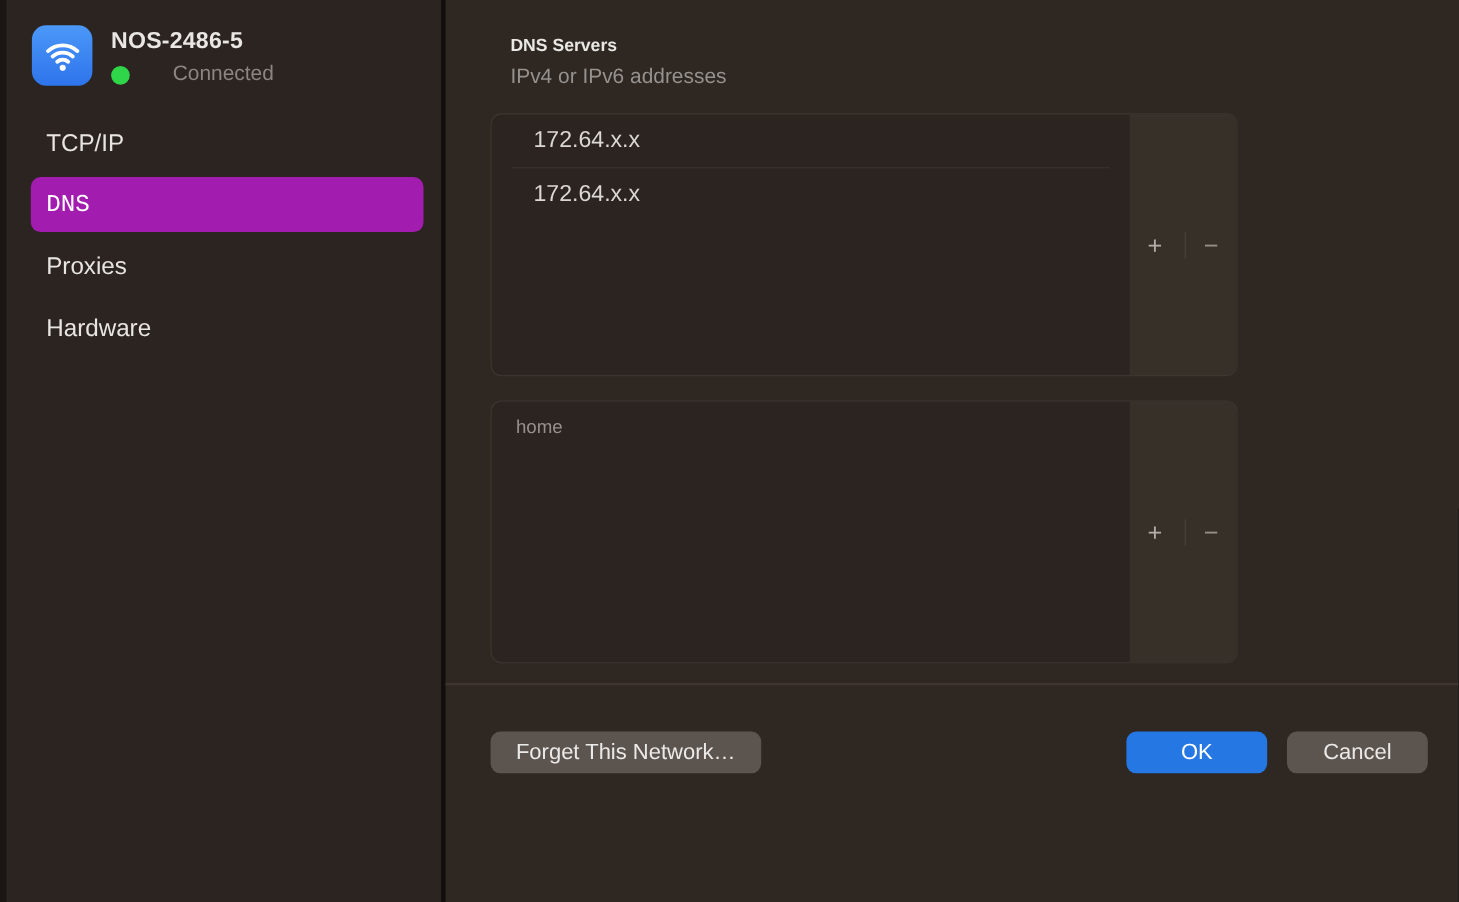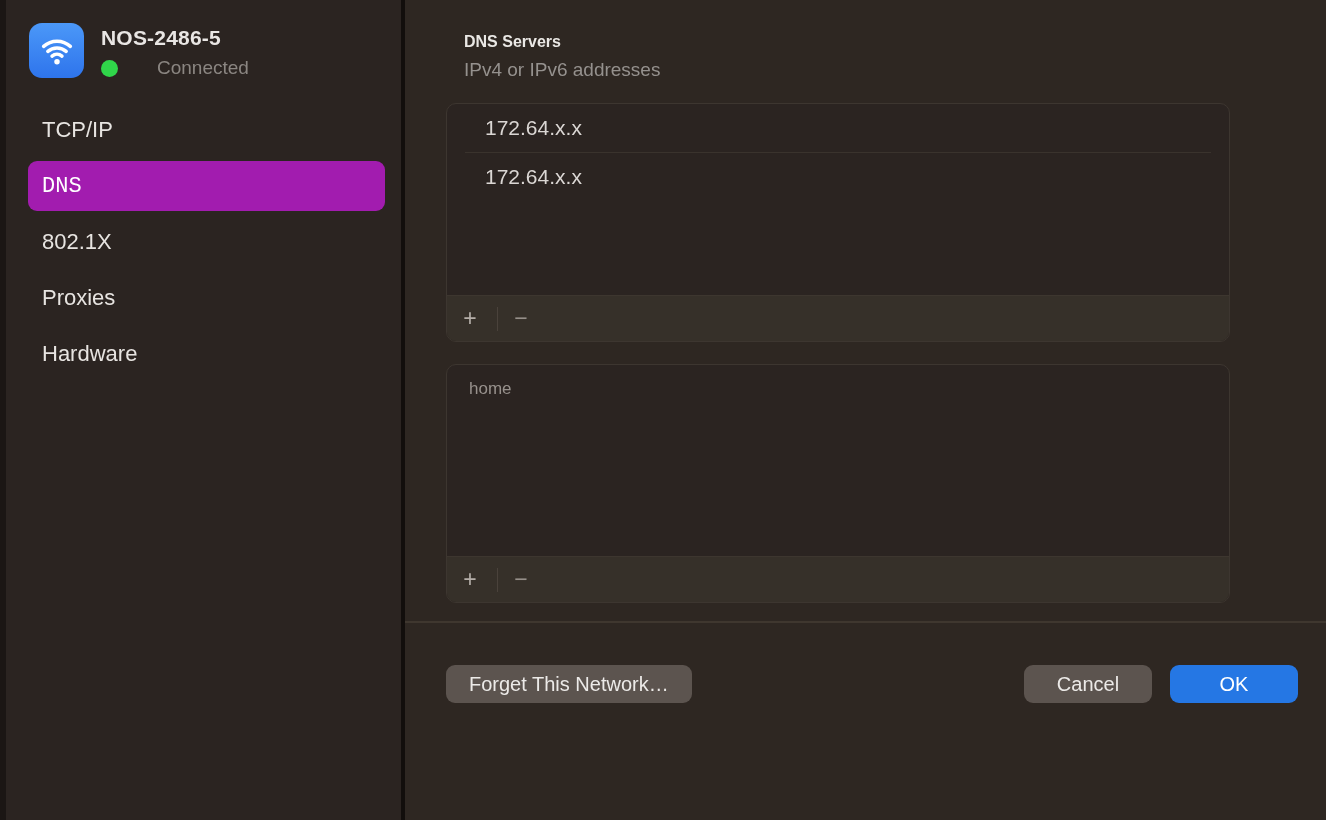--- a/index.html
+++ b/index.html
@@ -68,25 +68,25 @@
     padding: 0 28px 0 41px;
     position: relative;
   }
   .section-head { margin-left: 18px; }
   .section-title { color: #eae8e5; font-size: 16px; font-weight: 700; line-height: 24px; }
   .section-sub { color: #95918e; font-size: 19px; margin-top: 5px; }
   .dns-head { padding-top: 30px; }
   .search-head { margin-top: 66px; }
   .list-box {
     margin-top: 22px;
-    width: 784px; height: 239px;
+    width: 679px; height: 239px;
     background: #2b2421;
     border: 1px solid #3d3630;
     border-radius: 10px;
-    display: flex; flex-direction: column;
+    display: flex; flex-direction: row;
     overflow: hidden;
   }
   .list-body { flex: 1 1 auto; }
   .list-row {
     height: 48px;
     display: flex; align-items: center;
     padding-left: 38px;
     color: #dbd7d4; font-size: 21px;
   }
   .row-sep {
@@ -158,21 +158,20 @@
         <div class="net-status">
           <span class="status-dot"></span>
           <span class="status-label">Connected</span>
         </div>
       </div>
     </div>
 
     <div class="nav">
       <div class="nav-item">TCP/IP</div>
       <div class="nav-item selected">DNS</div>
-      <div class="nav-item">802.1X</div>
       <div class="nav-item">Proxies</div>
       <div class="nav-item">Hardware</div>
     </div>
   </div>
 
   <div class="vdivider"></div>
 
   <div class="main">
 
     <div class="section-head dns-head">
@@ -203,19 +202,19 @@
         <div class="footer-vr"></div>
         <div class="tool-btn minus">−</div>
       </div>
     </div>
 
     <div class="panel-divider"></div>
 
     <div class="action-row">
       <button class="btn btn-gray btn-forget">Forget This Network…</button>
       <div class="btn-right-group">
+        <button class="btn btn-ok btn-fixed">OK</button>
         <button class="btn btn-gray btn-fixed">Cancel</button>
-        <button class="btn btn-ok btn-fixed">OK</button>
       </div>
     </div>
 
   </div>
 </div>
 
 </body></html>

